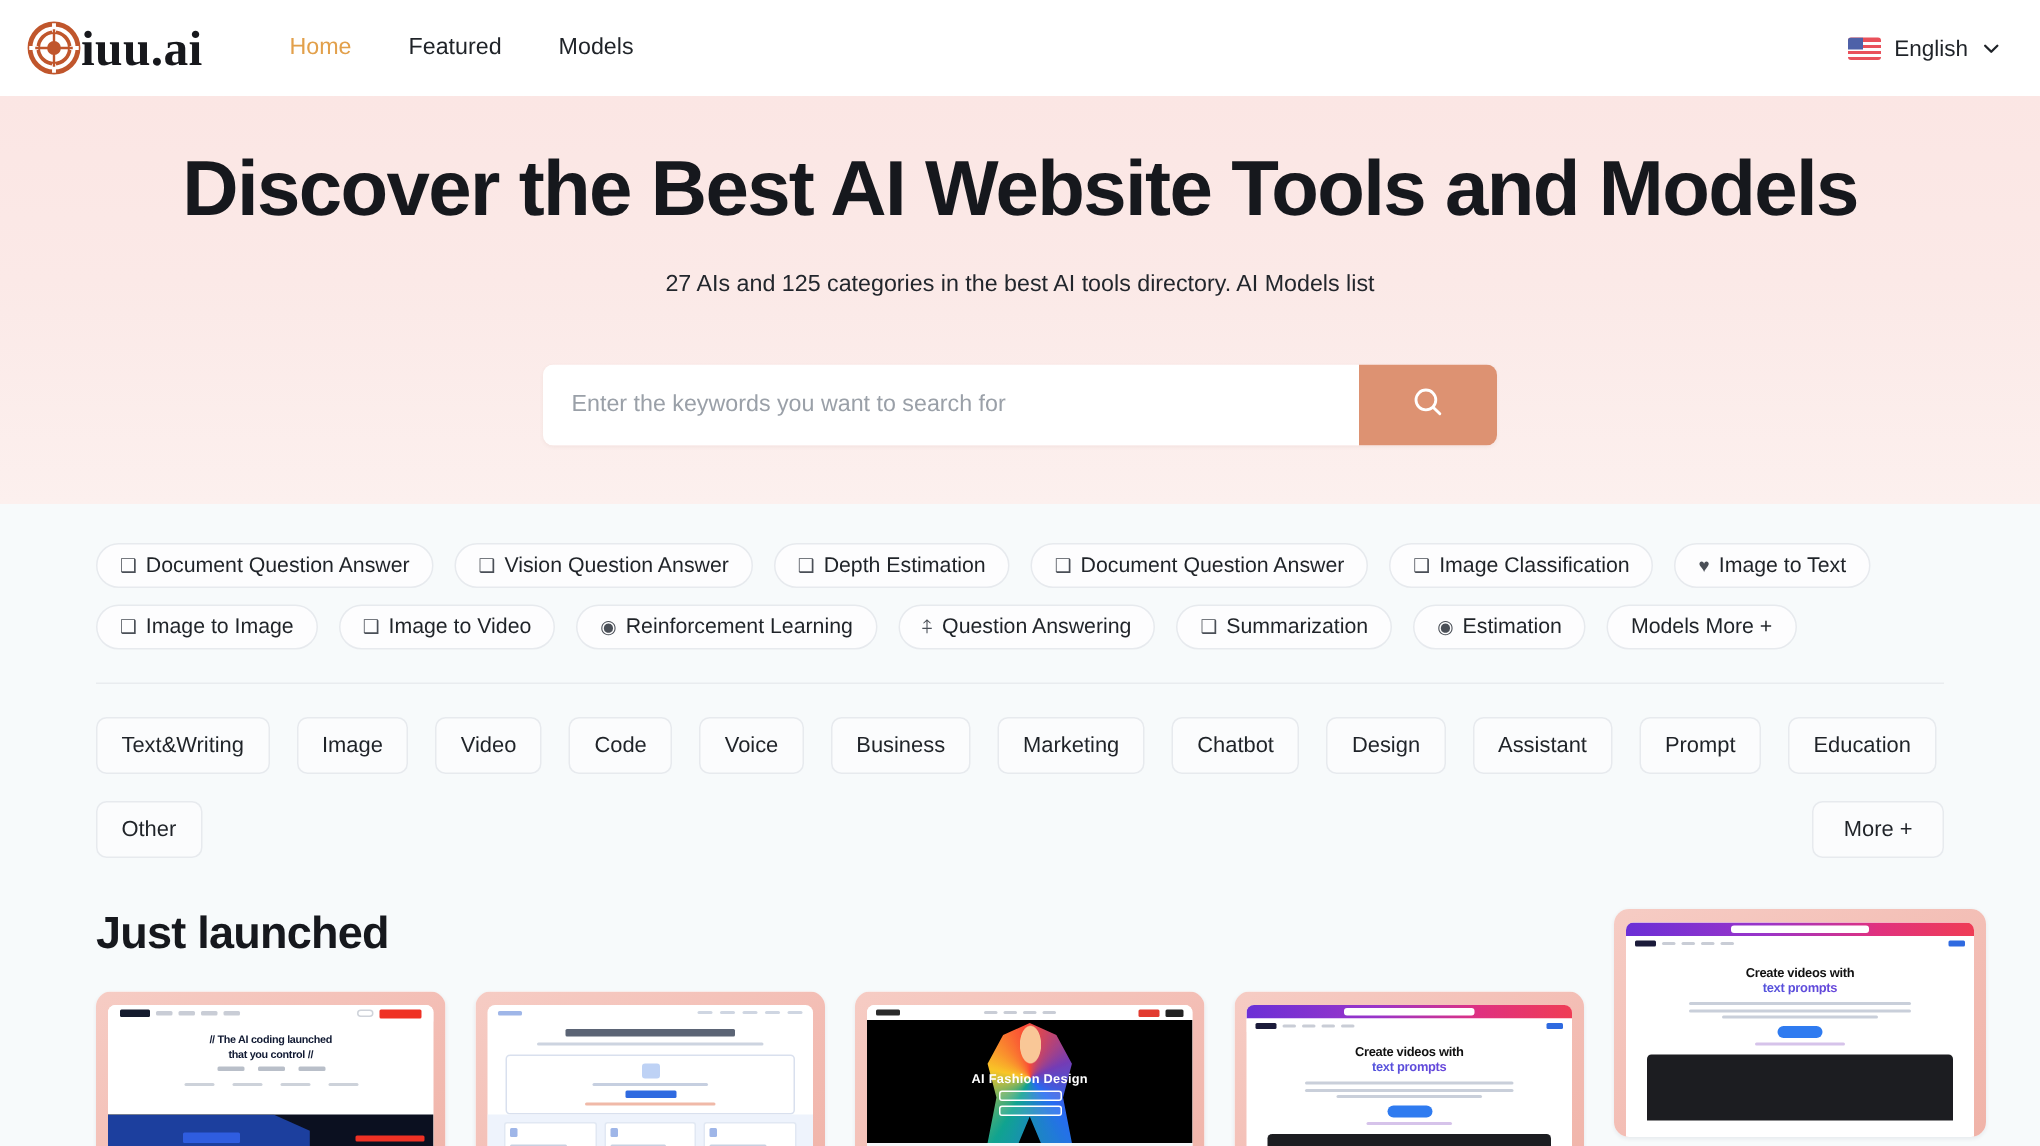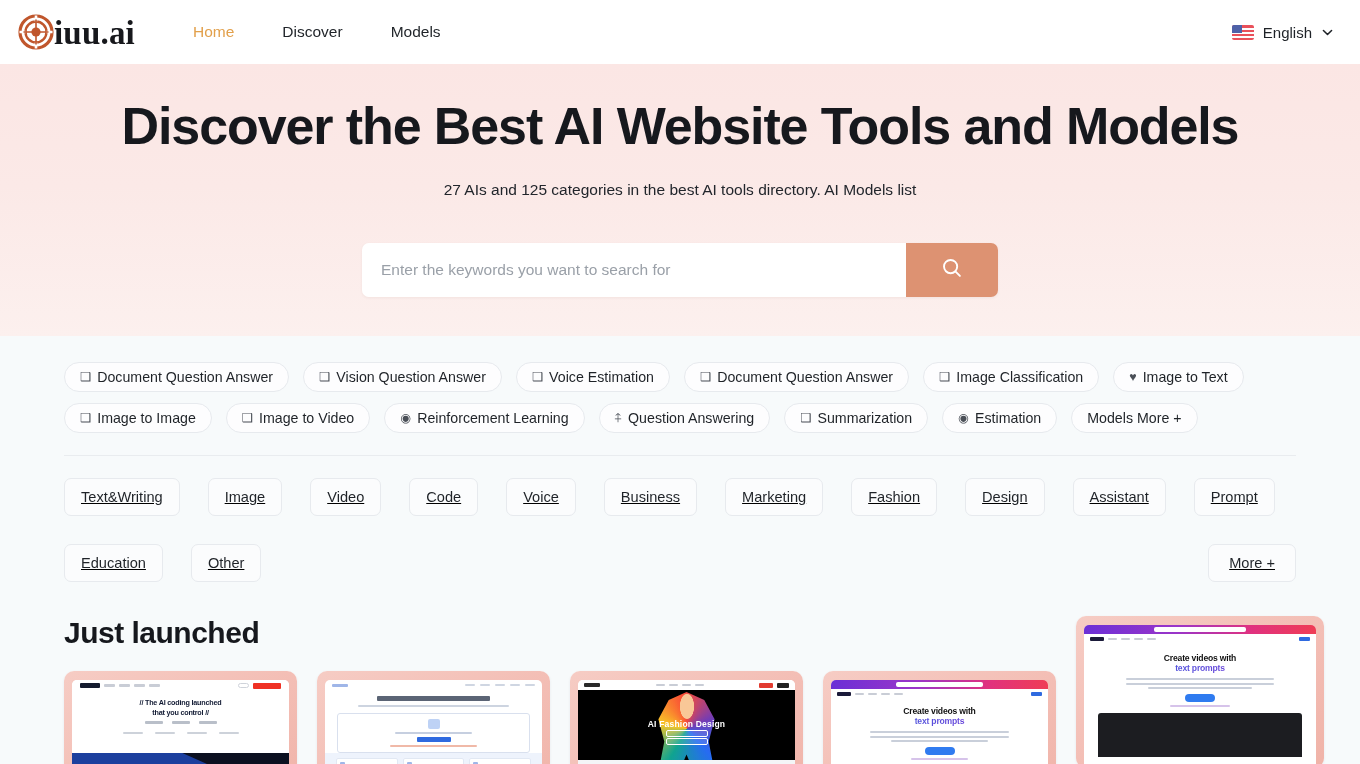--- a/index.html
+++ b/index.html
@@ -24,21 +24,21 @@
   .logo-wrap { display: flex; align-items: flex-end; margin-left: 2px; }
   .logo-mark { width: 36px; height: 36px; display: block; }
   .logo-text {
     font-family: "Liberation Serif", serif;
     font-size: 33px;
     font-weight: bold;
     color: #17181c;
     letter-spacing: .2px;
     line-height: 1;
   }
-  .nav { display: flex; align-items: center; gap: 16px; margin-left: 42px; }
+  .nav { display: flex; align-items: center; gap: 6px; margin-left: 42px; }
   .nav-item {
     font-size: 15.5px;
     color: #1f2328;
     padding: 8px 16px;
     cursor: pointer;
     white-space: nowrap;
   }
   .nav-item.active { color: #e2a04b; }
   .lang {
     margin-left: auto;
@@ -140,24 +140,23 @@
     font-size: 14.2px;
     color: #1f2328;
     cursor: pointer;
     white-space: nowrap;
   }
   .tag .g { font-size: 12.5px; color: #4a4f57; line-height: 1; }
 
   .catrow {
     display: flex;
     flex-wrap: wrap;
-    gap: 28px;
+    gap: 18px;
     padding-top: 22px;
     position: relative;
-    text-decoration: underline;
   }
   .cat {
     border: 1px solid #e7eaee;
     background: #fbfcfd;
     border-radius: 7px;
     height: 38px;
     display: inline-flex;
     align-items: center;
     padding: 0 16px;
     font-size: 14.6px;
@@ -243,21 +242,21 @@
   .s2-cell{flex:1;background:#fff;border:1px solid #e1e8f3;border-radius:2px;height:18px;padding:3px;}
   .s2-cell .a{width:5px;height:6px;background:#9fb6e8;border-radius:1px;display:inline-block;}
   .s2-cell .b{display:block;width:70%;height:2px;background:#c8d1e1;border-radius:1px;margin-top:4px;}
 
   
   .s3-top{height:10px;background:#fff;display:flex;align-items:center;padding:0 6px;gap:4px;}
   .s3-lg{width:16px;height:4px;background:#2a2a2a;border-radius:1px;}
   .s3-mi{width:9px;height:2px;background:#c9cdd6;border-radius:1px;}
   .s3-red{width:14px;height:5px;background:#e23b30;border-radius:1px;margin-left:auto;}
   .s3-dk{width:12px;height:5px;background:#222;border-radius:1px;}
-  .s3-hero{height:70px;background:#000;position:relative;overflow:hidden;}
+  .s3-hero{height:82px;background:#000;position:relative;overflow:hidden;}
   .s3-fig{position:absolute;left:50%;top:2px;transform:translateX(-50%);width:74px;height:80px;
     background:
       radial-gradient(ellipse at 50% 18%, #f3c89e 0 13%, transparent 14%),
       conic-gradient(from 210deg at 50% 46%, #1f9f8e, #f2c53b, #e84f3d, #6f3fa8, #2f6ae0, #1f9f8e);
     clip-path: polygon(50% 0,74% 10%,88% 34%,80% 62%,88% 100%,60% 100%,50% 78%,40% 100%,12% 100%,20% 62%,12% 34%,26% 10%);
     filter: saturate(1.15);
   }
   .s3-t{position:absolute;left:0;right:0;top:42%;text-align:center;color:#fff;font-weight:bold;font-size:8.5px;letter-spacing:.2px;}
   .s3-bt{position:absolute;left:50%;transform:translateX(-50%);width:42px;height:7px;border:1px solid #fff;border-radius:2px;background:rgba(255,255,255,.12);}
   .s3-bt.one{top:57%;} .s3-bt.two{top:69%;}
@@ -292,21 +291,21 @@
         <circle cx="18" cy="18" r="4.6" fill="#c0562c"></circle>
         <path d="M18 1.5v6M18 28.5v6M1.5 18h6M28.5 18h6" stroke="#fff" stroke-width="2.6"></path>
         <path d="M18 5.5v25M5.5 18h25" stroke="#c0562c" stroke-width="1.6"></path>
       </svg>
     </span>
     <span class="logo-text">iuu.ai</span>
   </div>
 
   <nav class="nav">
     <div class="nav-item active">Home</div>
-    <div class="nav-item">Discover</div>
+    <div class="nav-item">Featured</div>
     <div class="nav-item">Models</div>
   </nav>
 
   <div class="lang">
     <span class="flag"></span>
     <span class="lang-label">English</span>
     <span>
       <svg class="chev" viewBox="0 0 16 16">
           <path d="M3 5.5l5 5 5-5" fill="none" stroke="#1f2328" stroke-width="1.9" stroke-linecap="round" stroke-linejoin="round"></path>
         </svg>
@@ -336,21 +335,21 @@
     <div class="tag">
       <span class="g">❑</span>
       <span>Document Question Answer</span>
     </div>
     <div class="tag">
       <span class="g">❑</span>
       <span>Vision Question Answer</span>
     </div>
     <div class="tag">
       <span class="g">❑</span>
-      <span>Voice Estimation</span>
+      <span>Depth Estimation</span>
     </div>
     <div class="tag">
       <span class="g">❑</span>
       <span>Document Question Answer</span>
     </div>
     <div class="tag">
       <span class="g">❑</span>
       <span>Image Classification</span>
     </div>
     <div class="tag">
@@ -390,21 +389,21 @@
   </div>
 
   <div class="catrow">
     <div class="cat">Text&amp;Writing</div>
     <div class="cat">Image</div>
     <div class="cat">Video</div>
     <div class="cat">Code</div>
     <div class="cat">Voice</div>
     <div class="cat">Business</div>
     <div class="cat">Marketing</div>
-    <div class="cat">Fashion</div>
+    <div class="cat">Chatbot</div>
     <div class="cat">Design</div>
     <div class="cat">Assistant</div>
     <div class="cat">Prompt</div>
     <div class="cat">Education</div>
     <div class="cat">Other</div>
     <div class="cat more">More +</div>
   </div>
 
   <div class="sections">
 

